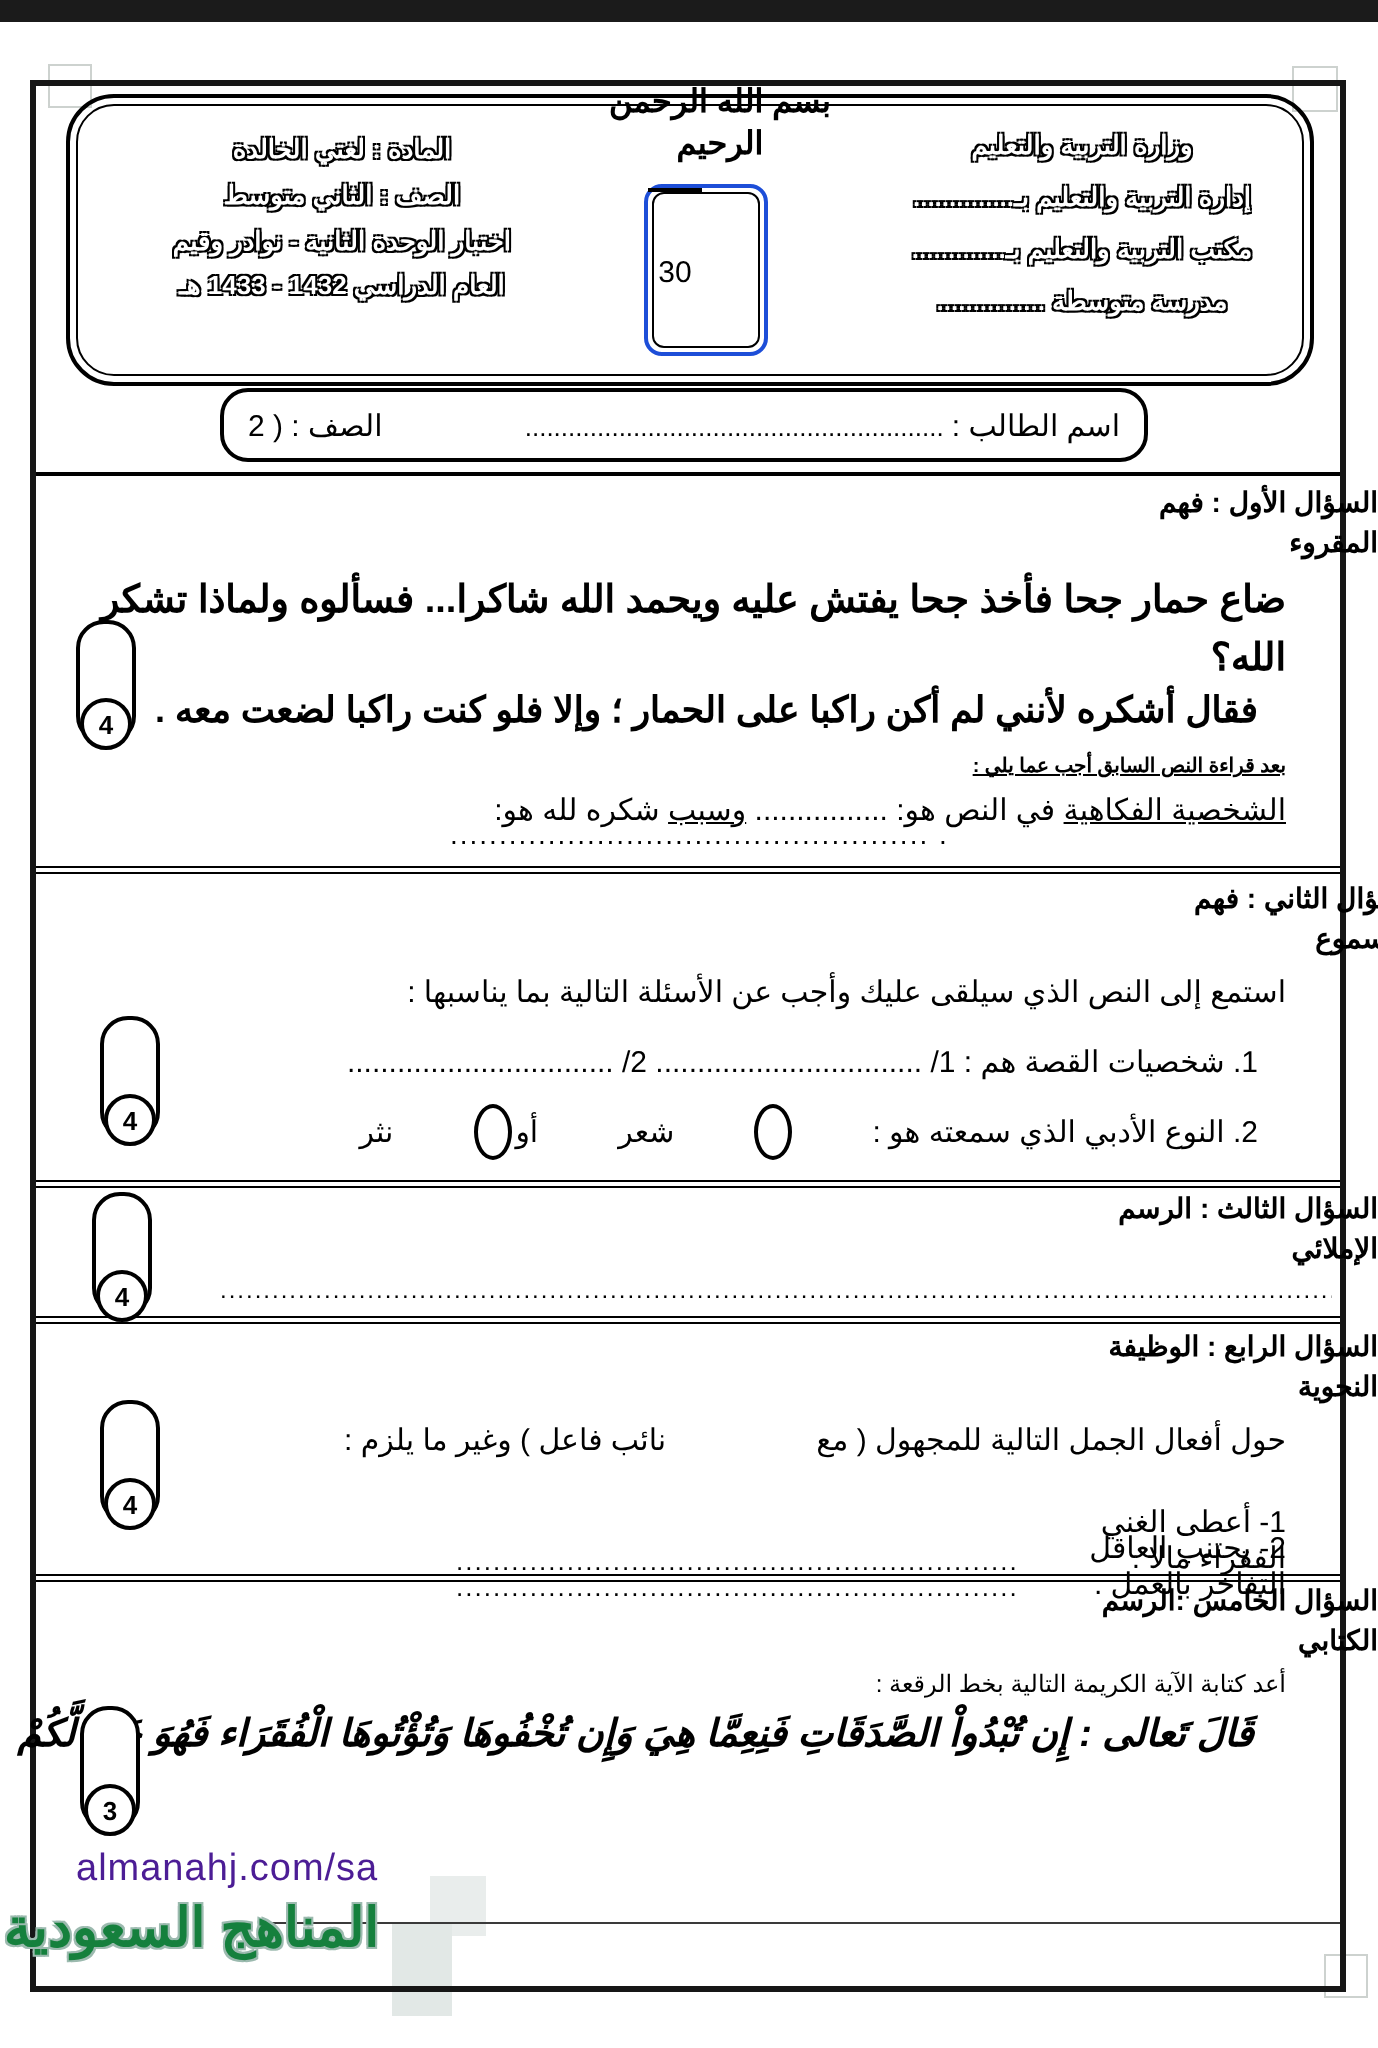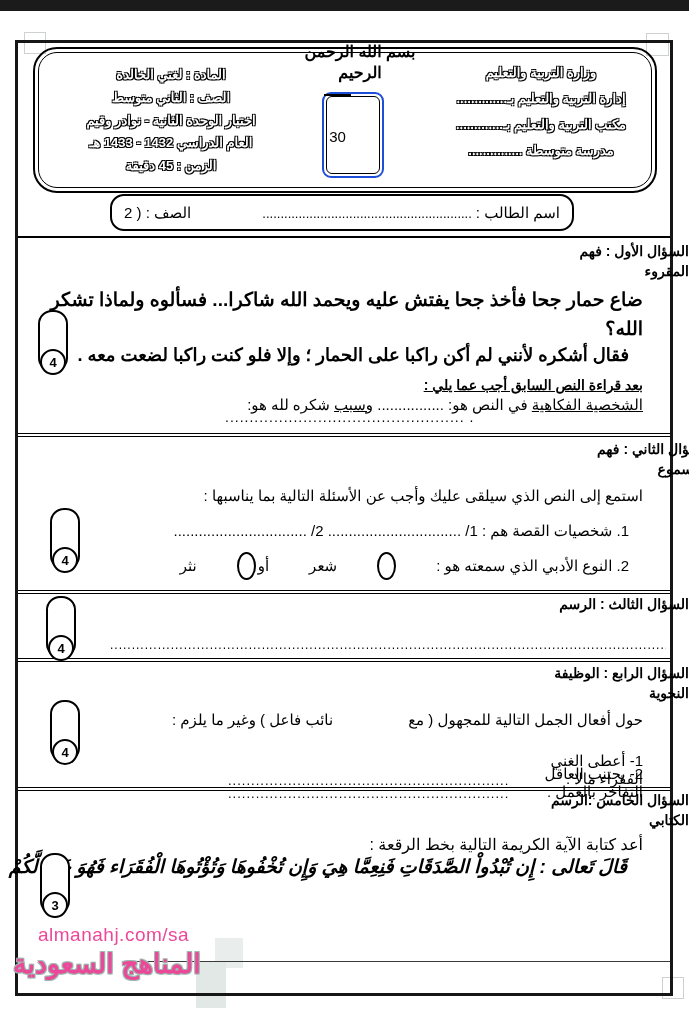--- a/index.html
+++ b/index.html
@@ -44,22 +44,22 @@
   .capsule{position:absolute;width:26px;height:58px;border:2px solid #000;border-radius:14px;background:#fff;z-index:4;}
   .capsule-num{position:absolute;left:50%;transform:translateX(-50%);bottom:-5px;width:22px;height:22px;border:2px solid #000;border-radius:50%;background:#fff;display:flex;align-items:center;justify-content:center;font-size:13px;font-weight:bold;}
   
   .oval{display:inline-block;width:15px;height:24px;border:2px solid #000;border-radius:50%;vertical-align:middle;background:#fff;}
   .opt-row{position:absolute;z-index:3;display:flex;align-items:center;gap:40px;font-size:15px;}
   .flexline{position:absolute;z-index:3;display:flex;justify-content:space-between;align-items:flex-end;font-size:15px;}
   .verse{position:absolute;left:52px;right:62px;top:855px;text-align:center;font-size:19px;font-weight:bold;font-style:italic;white-space:nowrap;z-index:3;}
   .footer-line{position:absolute;left:130px;top:961px;width:540px;border-top:1.5px solid #3a3a3a;z-index:3;}
   
   .wm-block{position:absolute;z-index:0;}
-  .wm-site{position:absolute;left:38px;top:924px;font-size:19px;color:#ec4899;direction:ltr;z-index:5;letter-spacing:0.5px;}
-  .wm-brand{position:absolute;left:13px;top:948px;font-size:27px;font-weight:bold;z-index:5;color:#ec4899;text-shadow:-1px -1px 0 #9cbaaf,1px -1px 0 #9cbaaf,-1px 1px 0 #9cbaaf,1px 1px 0 #9cbaaf;}
+  .wm-site{position:absolute;left:38px;top:924px;font-size:19px;color:#4c1d95;direction:ltr;z-index:5;letter-spacing:0.5px;}
+  .wm-brand{position:absolute;left:2px;top:948px;font-size:27px;font-weight:bold;z-index:5;color:#15803d;text-shadow:-1px -1px 0 #9cbaaf,1px -1px 0 #9cbaaf,-1px 1px 0 #9cbaaf,1px 1px 0 #9cbaaf;}
 </style>
 </head>
 <body>
 
 <div class="screen">
 
   <div class="topbar"></div>
 
   <div class="wm-block" style="left:215px;top:938px;width:28px;height:30px;background:#e9edec;"></div>
   <div class="wm-block" style="left:196px;top:962px;width:30px;height:46px;background:#e2e8e6;"></div>
@@ -82,21 +82,20 @@
     <div>إدارة التربية والتعليم بـ..............</div>
     <div>مكتب التربية والتعليم بـ.............</div>
     <div>مدرسة متوسطة ...............</div>
   </div>
 
   <div class="info hollow">
     <div>المادة : لغتي الخالدة</div>
     <div>الصف : الثاني متوسط</div>
     <div>اختبار الوحدة الثانية - نوادر وقيم</div>
     <div>العام الدراسي 1432 - 1433 هـ</div>
-    <div>الزمن : 45 دقيقة</div>
   </div>
 
   <div class="score-box">
     <div class="score-top"></div>
     <div class="score-bottom">30</div>
   </div>
 
   <div class="student-box">
     <span>اسم الطالب :</span>
     <span class="student-dots">..........................................................</span>
@@ -114,21 +113,21 @@
     <div>المقروء</div>
   </div>
   <div class="line big" style="right:46px;top:288px;">ضاع حمار جحا فأخذ جحا يفتش عليه ويحمد الله شاكرا... فسألوه ولماذا  تشكر</div>
   <div class="line big" style="right:46px;top:317px;">الله؟</div>
   <div class="line med" style="right:60px;top:344px;">فقال أشكره لأنني لم أكن راكبا على الحمار ؛ وإلا فلو كنت راكبا لضعت معه .</div>
 
   <div class="capsule" style="left:38px;top:310px;">
     <div class="capsule-num">4</div>
   </div>
 
-  <div class="line u" style="right:46px;top:377px;font-size:14px;font-weight:bold;">بعد قراءة النص السابق أجب عما يلي :</div>
+  <div class="line u" style="right:46px;top:377px;font-size:10px;font-weight:bold;">بعد قراءة النص السابق أجب عما يلي :</div>
   <div class="line body15" style="right:46px;top:396px;">
     <span class="u">الشخصية الفكاهية</span><span> في النص هو:  ................  </span><span class="u">وسبب</span><span> شكره لله هو:</span>
   </div>
   <div class="line dots-ltr" style="left:225px;top:409px;font-size:14px;">................................................. .</div>
 
   <div class="sec-title" style="top:439px;margin-left:21px;">
     <div>السؤال الثاني : فهم</div>
     <div>المسموع</div>
   </div>
   <div class="line body15" style="right:46px;top:487px;">استمع إلى النص الذي سيلقى عليك وأجب عن الأسئلة التالية بما يناسبها :</div>
@@ -144,20 +143,21 @@
     </span>
     <span>نثر</span>
   </div>
 
   <div class="capsule" style="left:50px;top:508px;">
     <div class="capsule-num">4</div>
   </div>
 
   <div class="sec-title" style="top:594px;">
     <div>السؤال الثالث : الرسم</div>
+    <div>الإملائي</div>
   </div>
   <div class="capsule" style="left:46px;top:596px;">
     <div class="capsule-num">4</div>
   </div>
   <div class="line dots-ltr" style="left:110px;top:638px;width:556px;overflow:hidden;font-size:12px;">........................................................................................................................................................</div>
 
   <div class="sec-title" style="top:663px;">
     <div>السؤال الرابع : الوظيفة</div>
     <div>النحوية</div>
   </div>
@@ -174,21 +174,21 @@
     <span class="dots-ltr" style="font-size:13px;">.............................................................</span>
   </div>
   <div class="capsule" style="left:50px;top:700px;">
     <div class="capsule-num">4</div>
   </div>
 
   <div class="sec-title" style="top:790px;">
     <div>السؤال الخامس :الرسم</div>
     <div>الكتابي</div>
   </div>
-  <div class="line" style="right:46px;top:835px;font-size:16px;">أعد كتابة الآية الكريمة  التالية بخط الرقعة :</div>
+  <div class="line" style="right:46px;top:835px;font-size:12px;">أعد كتابة الآية الكريمة  التالية بخط الرقعة :</div>
   <div class="verse">قَالَ تَعالى :  إِن تُبْدُواْ الصَّدَقَاتِ فَنِعِمَّا هِيَ وَإِن تُخْفُوهَا وَتُؤْتُوهَا الْفُقَرَاء فَهُوَ خَيْرٌ لَّكُمْ</div>
   <div class="capsule" style="left:40px;top:853px;">
     <div class="capsule-num">3</div>
   </div>
 
   <div class="footer-line"></div>
 
   <div class="wm-site">almanahj.com/sa</div>
   <div class="wm-brand">المناهج السعودية</div>
 

